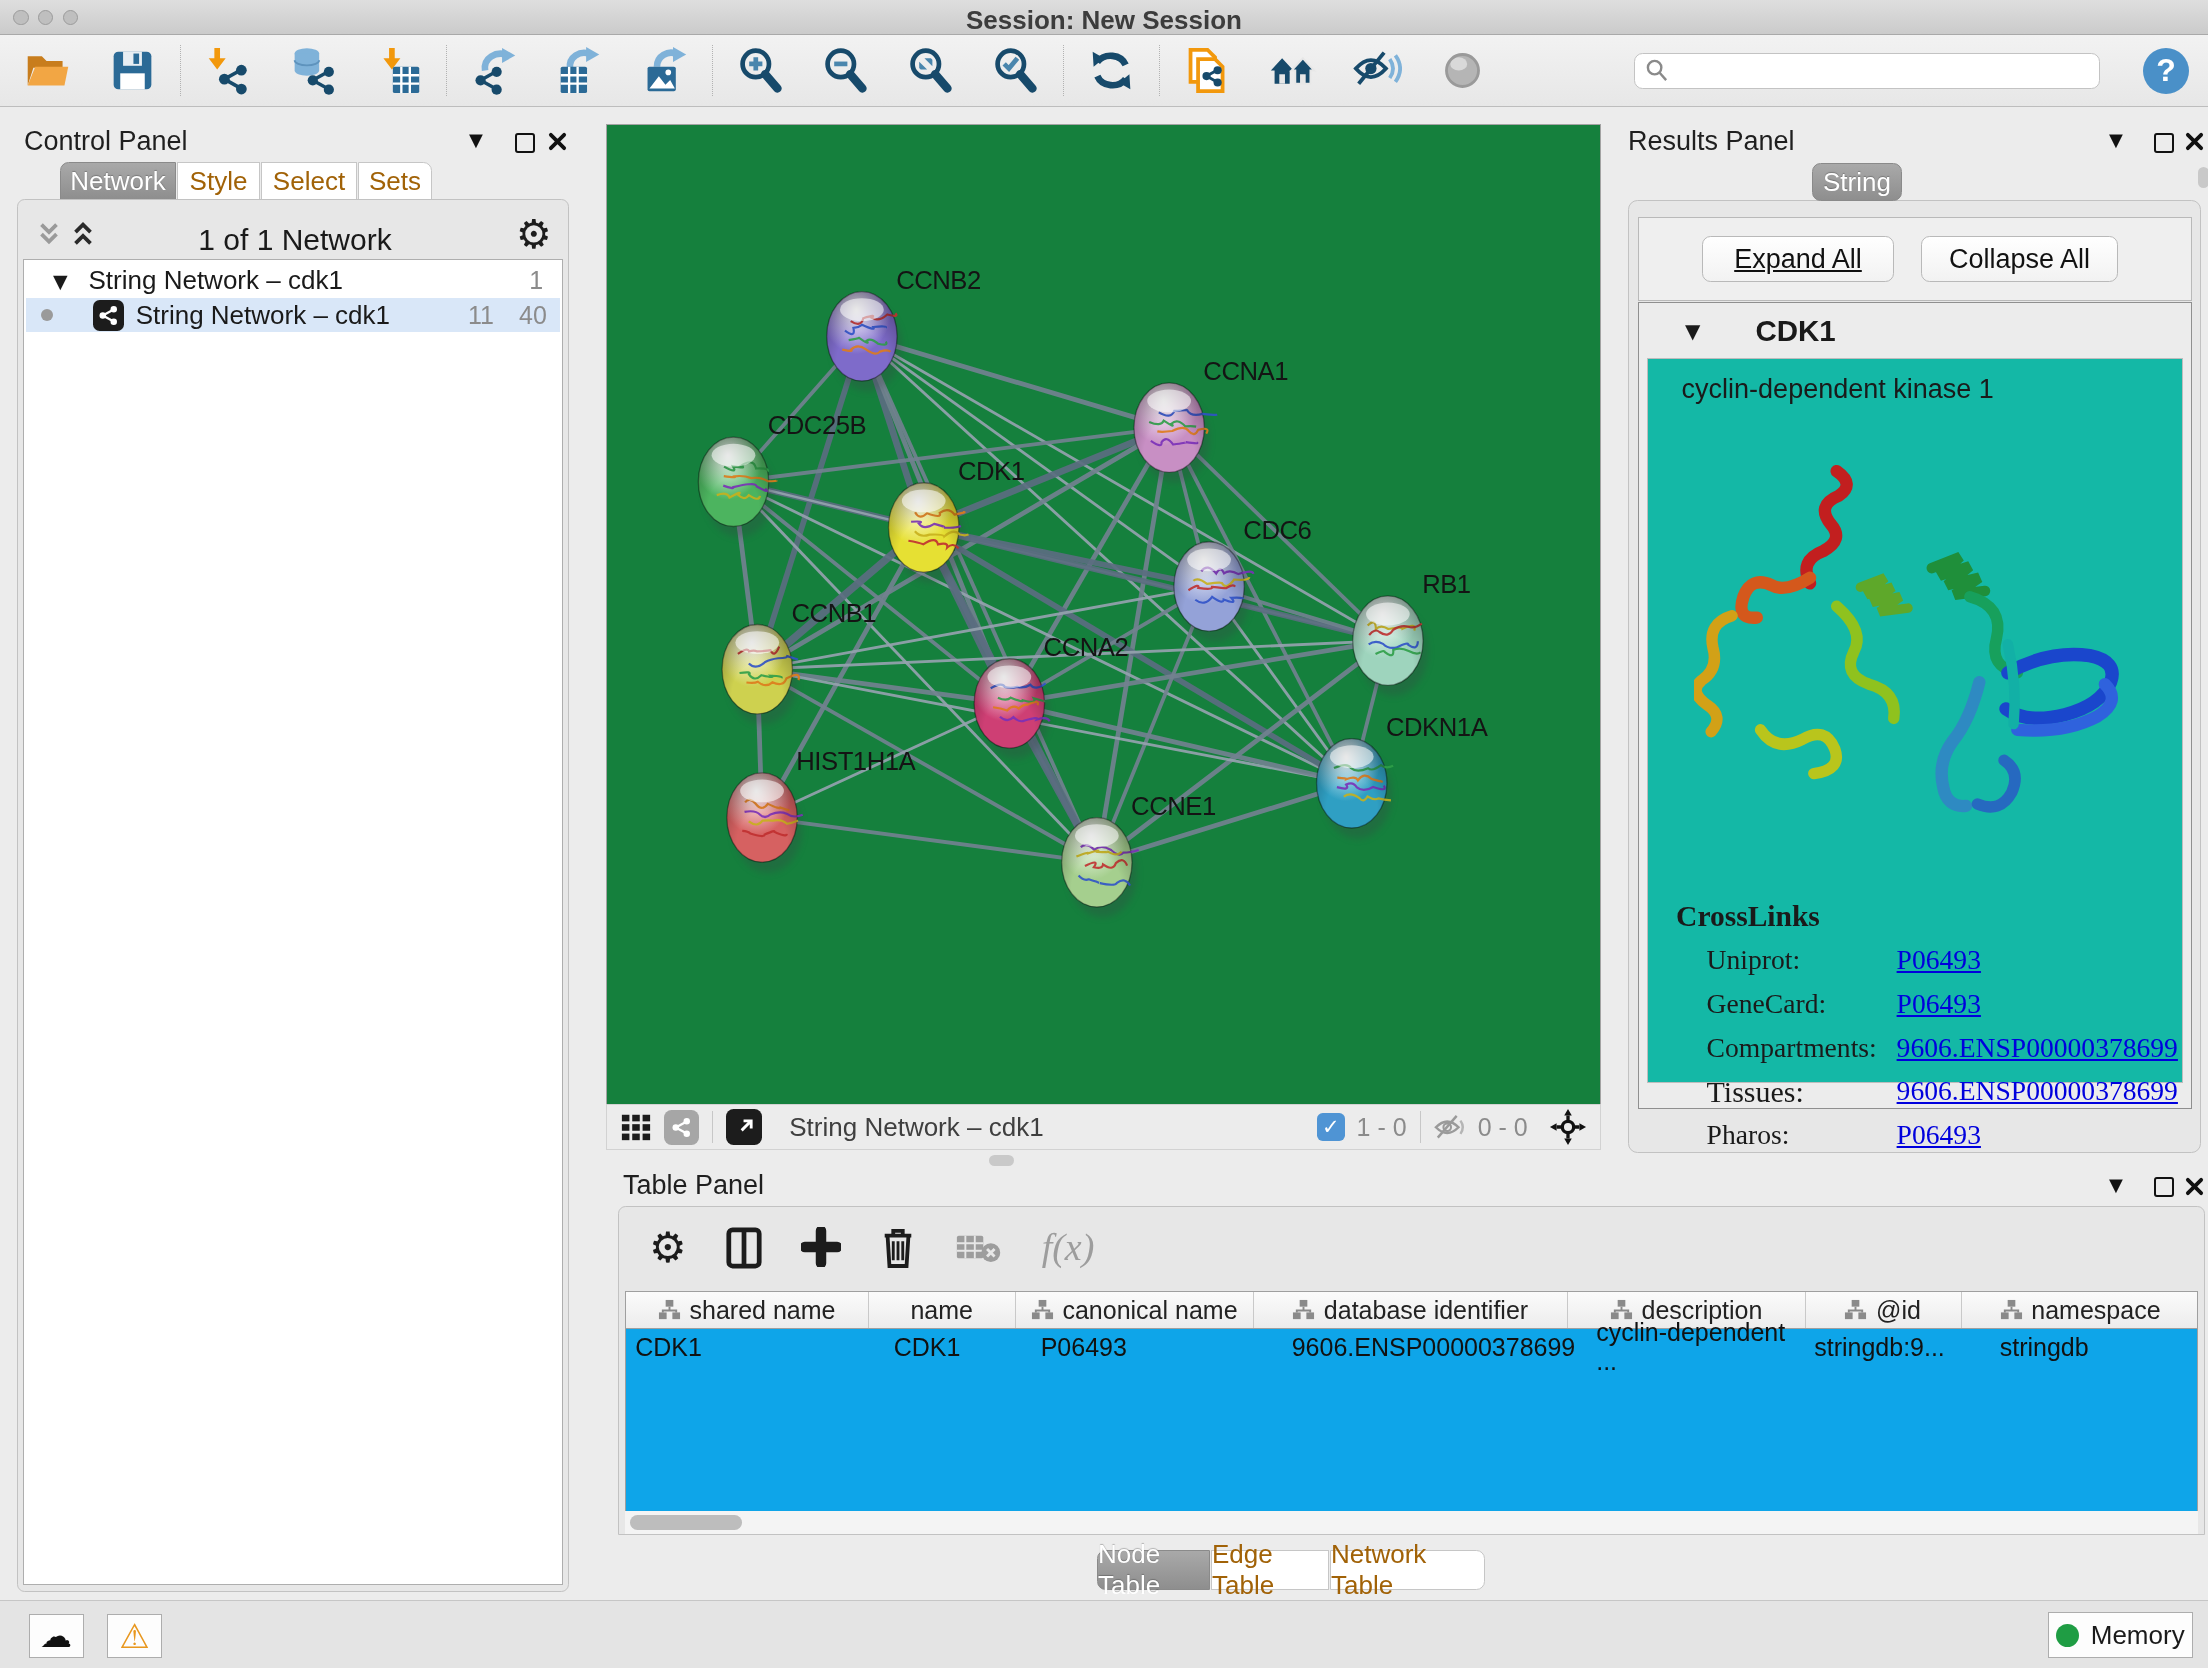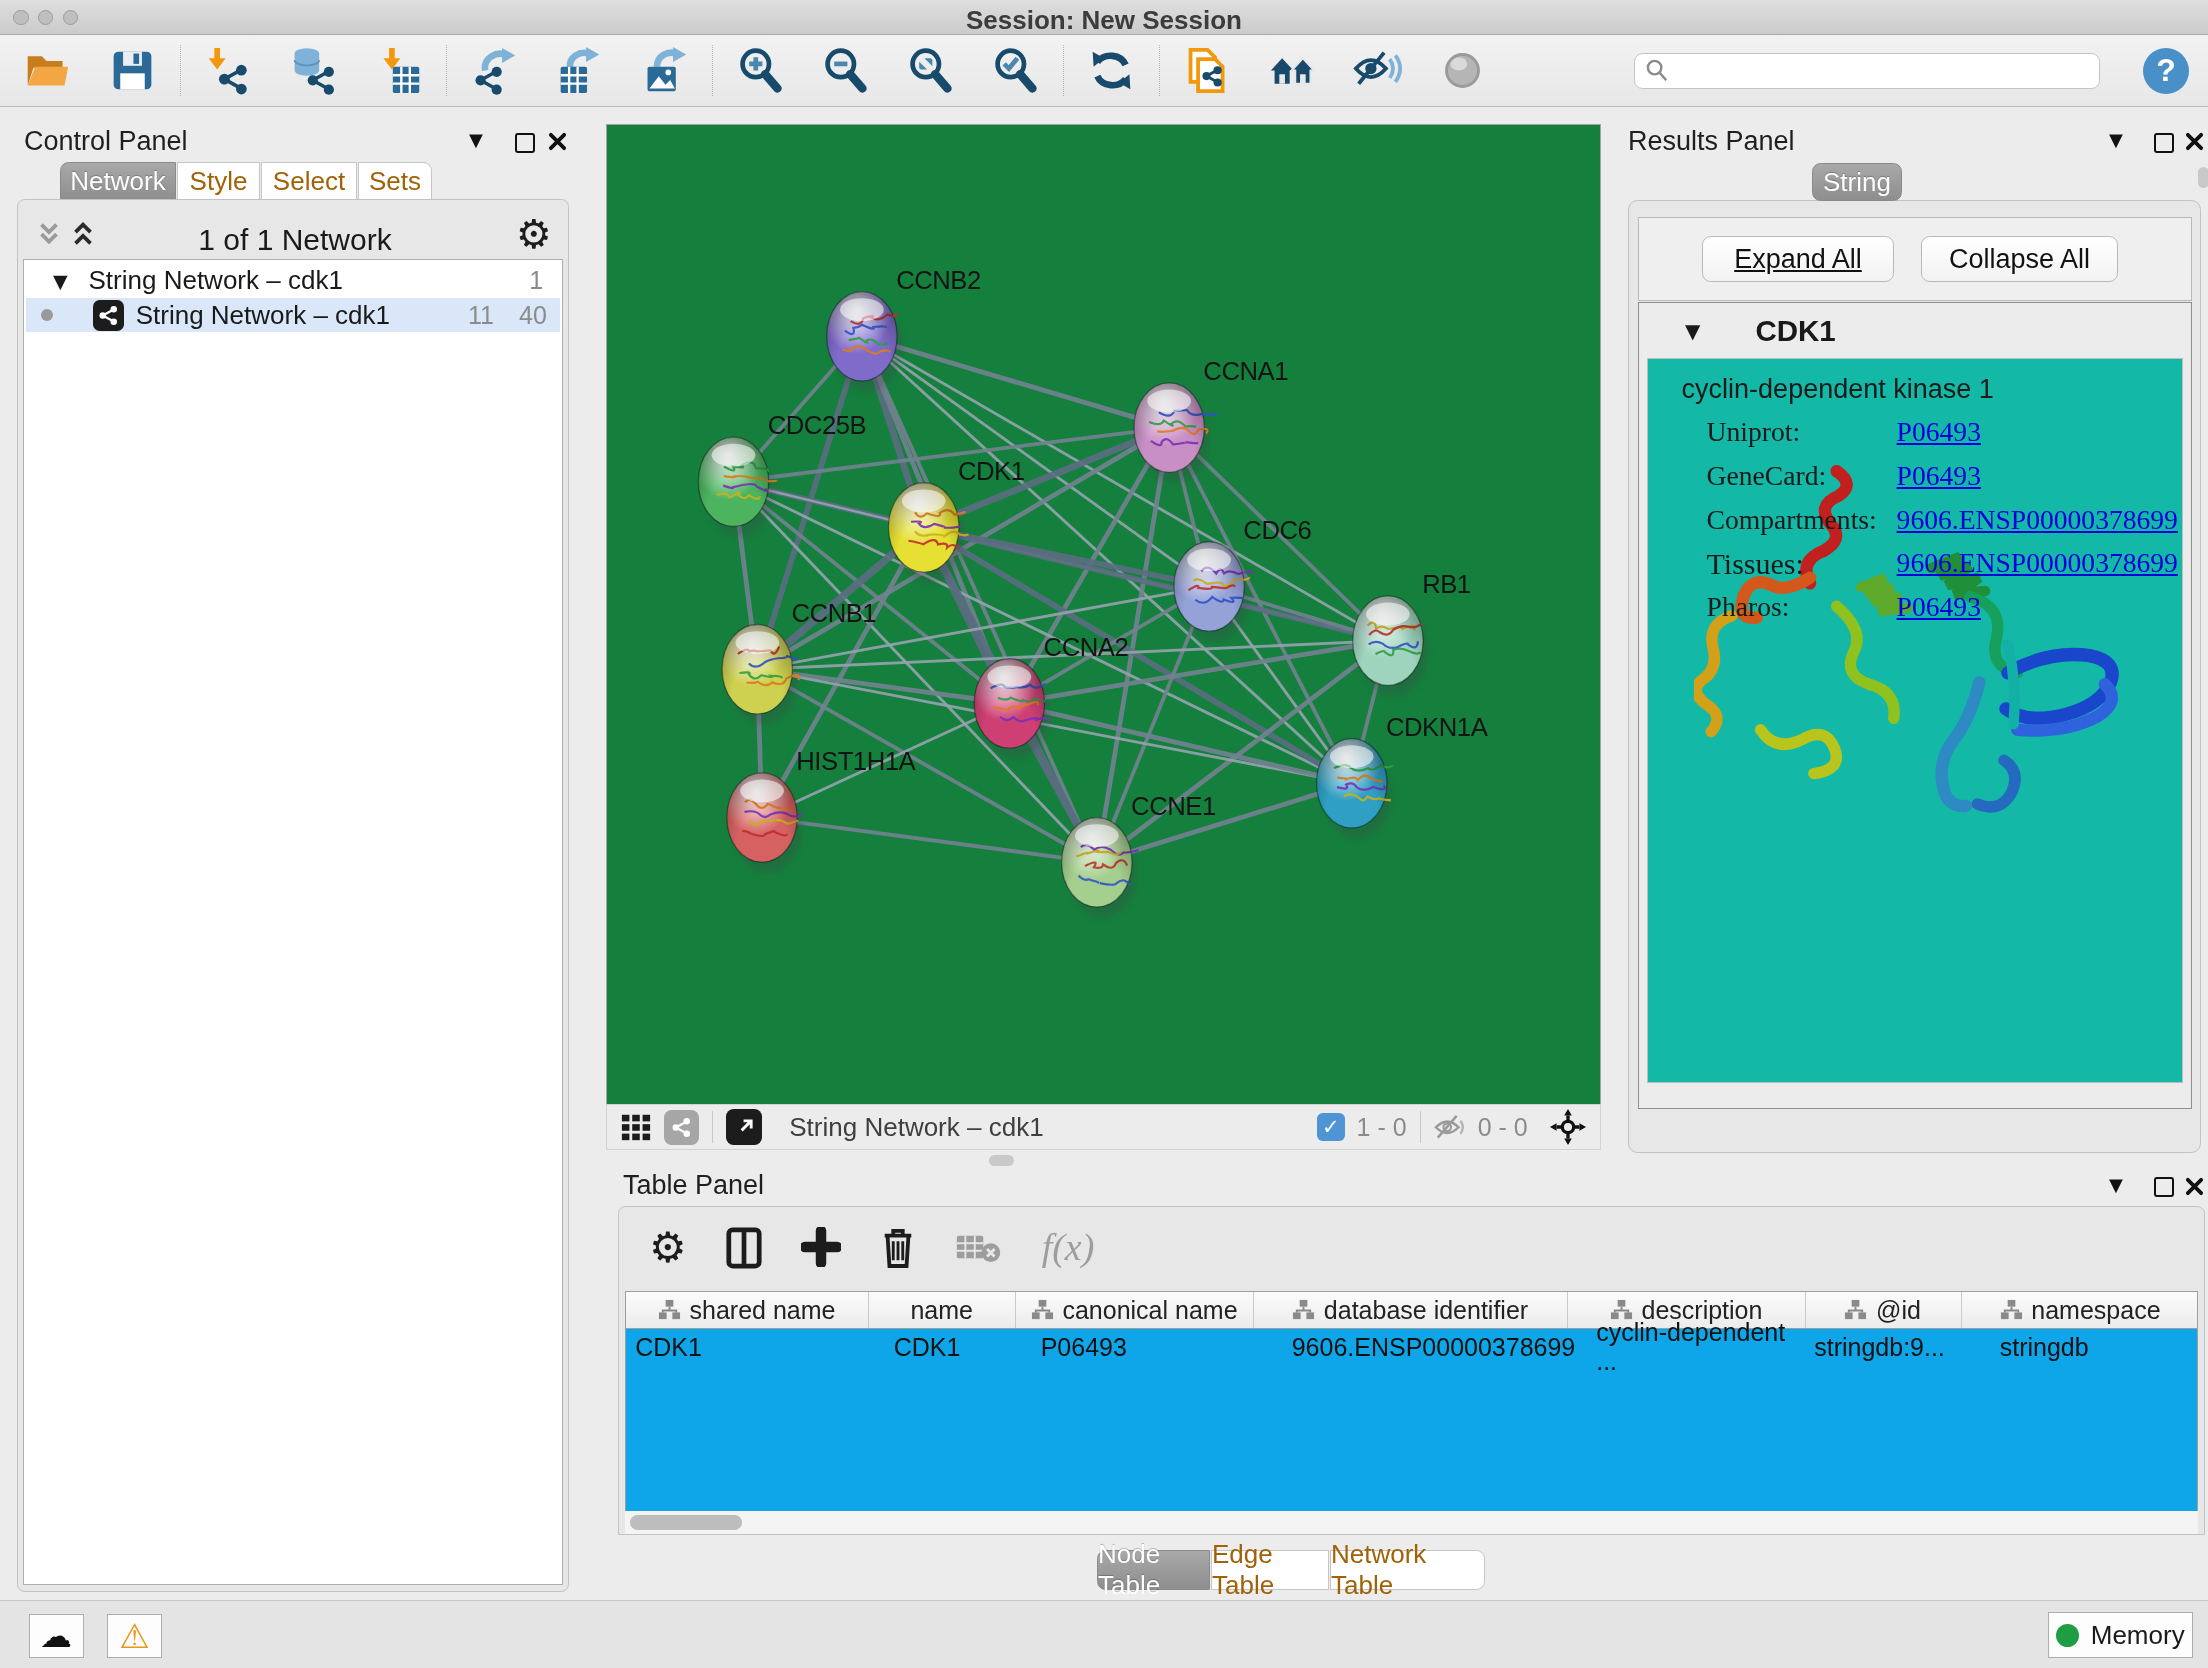--- a/index.html
+++ b/index.html
@@ -576,20 +576,21 @@
         <path d="M250 120 l30 -12 l-22 20 l32 -10 l-24 20 l34 -8 l-26 18 l32 -4" stroke="#1f8f3a" stroke-width="11"></path>
         <path d="M290 150 q36 10 28 44 q-8 30 22 36" stroke="#17a05c" stroke-width="12"></path>
         <path d="M300 240 q-10 40 -28 62 q-16 22 -10 48 q4 22 24 20" stroke="#2e8ac2" stroke-width="13"></path>
         <path d="M298 368 q24 10 36 -12 q10 -22 -8 -34" stroke="#2669c0" stroke-width="12"></path>
         <path d="M330 230 q44 -24 86 -18 q30 6 22 28 q-10 24 -48 34 q-40 10 -62 -6" stroke="#1a46cc" stroke-width="14"></path>
         <path d="M340 290 q50 4 84 -14 q26 -16 8 -34" stroke="#2f62dd" stroke-width="13"></path>
         <path d="M330 200 q10 44 6 84" stroke="#12b0a6" stroke-width="11"></path>
       </g>
     </svg>
 
+    <div class="serif" style="margin:495px 0 0 28.5px;font-size:29.5px;font-weight:700;">CrossLinks</div>
     <div style="position:relative;margin-top:11.4px;">
       <div class="xl-row">
           <span class="serif" style="position:absolute;left:59px;font-size:27.6px;">Uniprot:</span>
           <span class="serif xlink" style="position:absolute;left:249px;font-size:27.6px;">P06493</span>
         </div>
       <div class="xl-row" style="top:44px;">
           <span class="serif" style="position:absolute;left:59px;font-size:27.6px;">GeneCard:</span>
           <span class="serif xlink" style="position:absolute;left:249px;font-size:27.6px;">P06493</span>
         </div>
       <div class="xl-row" style="top:88px;">

